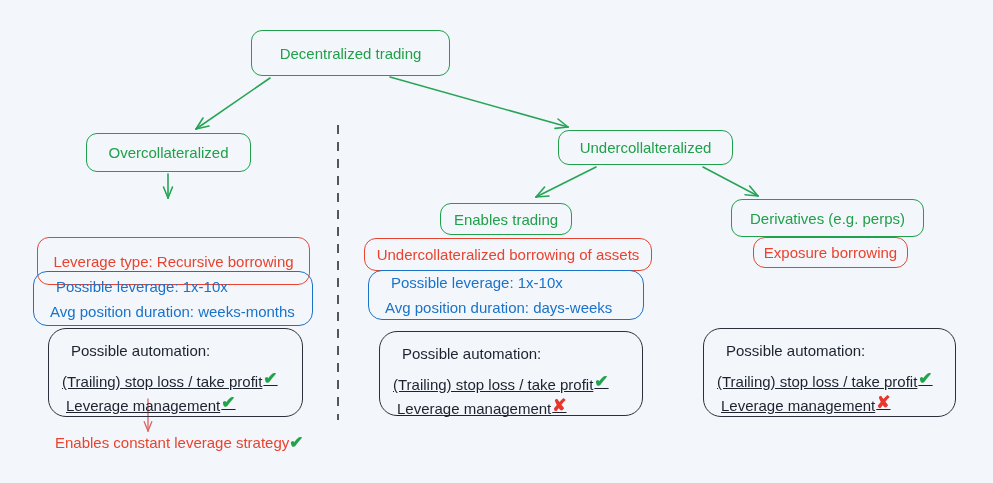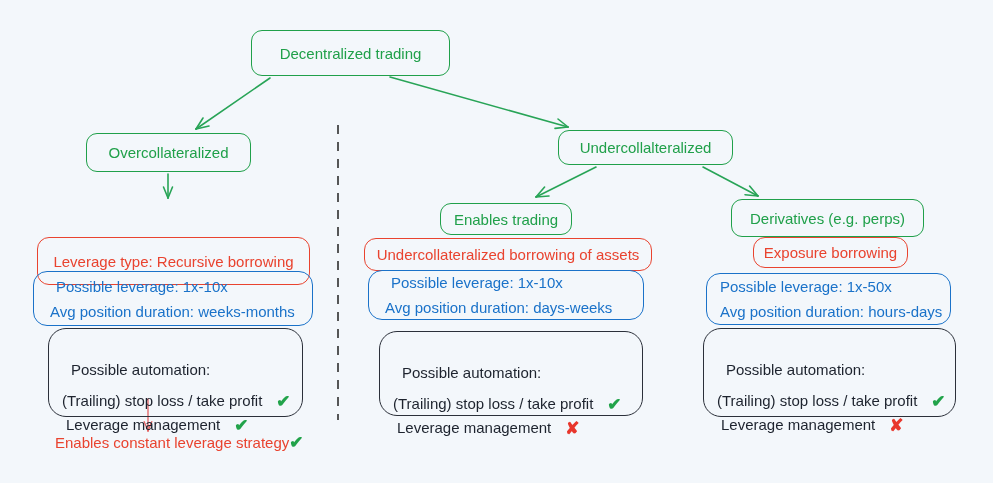--- a/index.html
+++ b/index.html
@@ -50,23 +50,22 @@
     border:1.5px solid #2b303a;
     border-radius:18px;
     color:var(--ink);
     flex-direction:column;align-items:flex-start;justify-content:flex-start;
     padding:10px 8px 0 13px;
     line-height:24px;
   }
   .node.black .auto-title{
     margin-left:9px;
     margin-bottom:7px;
-    margin-top:19px;
-  }
-  .auto-row{display:flex;align-items:center;gap:14px;}
+  }
+  .auto-row{display:flex;align-items:flex-start;gap:1px;text-decoration:underline;}
   .glyph{font-weight:bold;font-size:17px;line-height:1;}
   .glyph.check{color:#21a34a;}
   .glyph.cross{color:#e8362c;}
   .note{
     position:absolute;
     display:flex;align-items:center;
     color:var(--red);
     font-size:15px;white-space:nowrap;
   }
 </style>
@@ -181,24 +180,20 @@
   </div>
 
   <div class="node green" style="left:731px;top:199px;width:193px;height:38px;">
     <span>Derivatives (e.g. perps)</span>
   </div>
 
   <div class="node red" style="left:753px;top:237px;width:155px;height:31px;">
     <span>Exposure borrowing</span>
   </div>
 
-  <div class="node blue" style="left:706px;top:273px;width:245px;height:52px;padding-left:13px;">
-    <span>Possible leverage: 1x-50x</span>
-    <span>Avg position duration: hours-days</span>
-  </div>
 
   <div class="node black" style="left:703px;top:328px;width:253px;height:89px;">
     <span class="auto-title">Possible automation:</span>
     <div class="auto-row">
       <span>(Trailing) stop loss / take profit</span>
       <span class="glyph check">✔</span>
     </div>
     <div class="auto-row" style="margin-left:4px;">
       <span>Leverage management</span>
       <span class="glyph cross">✘</span>

